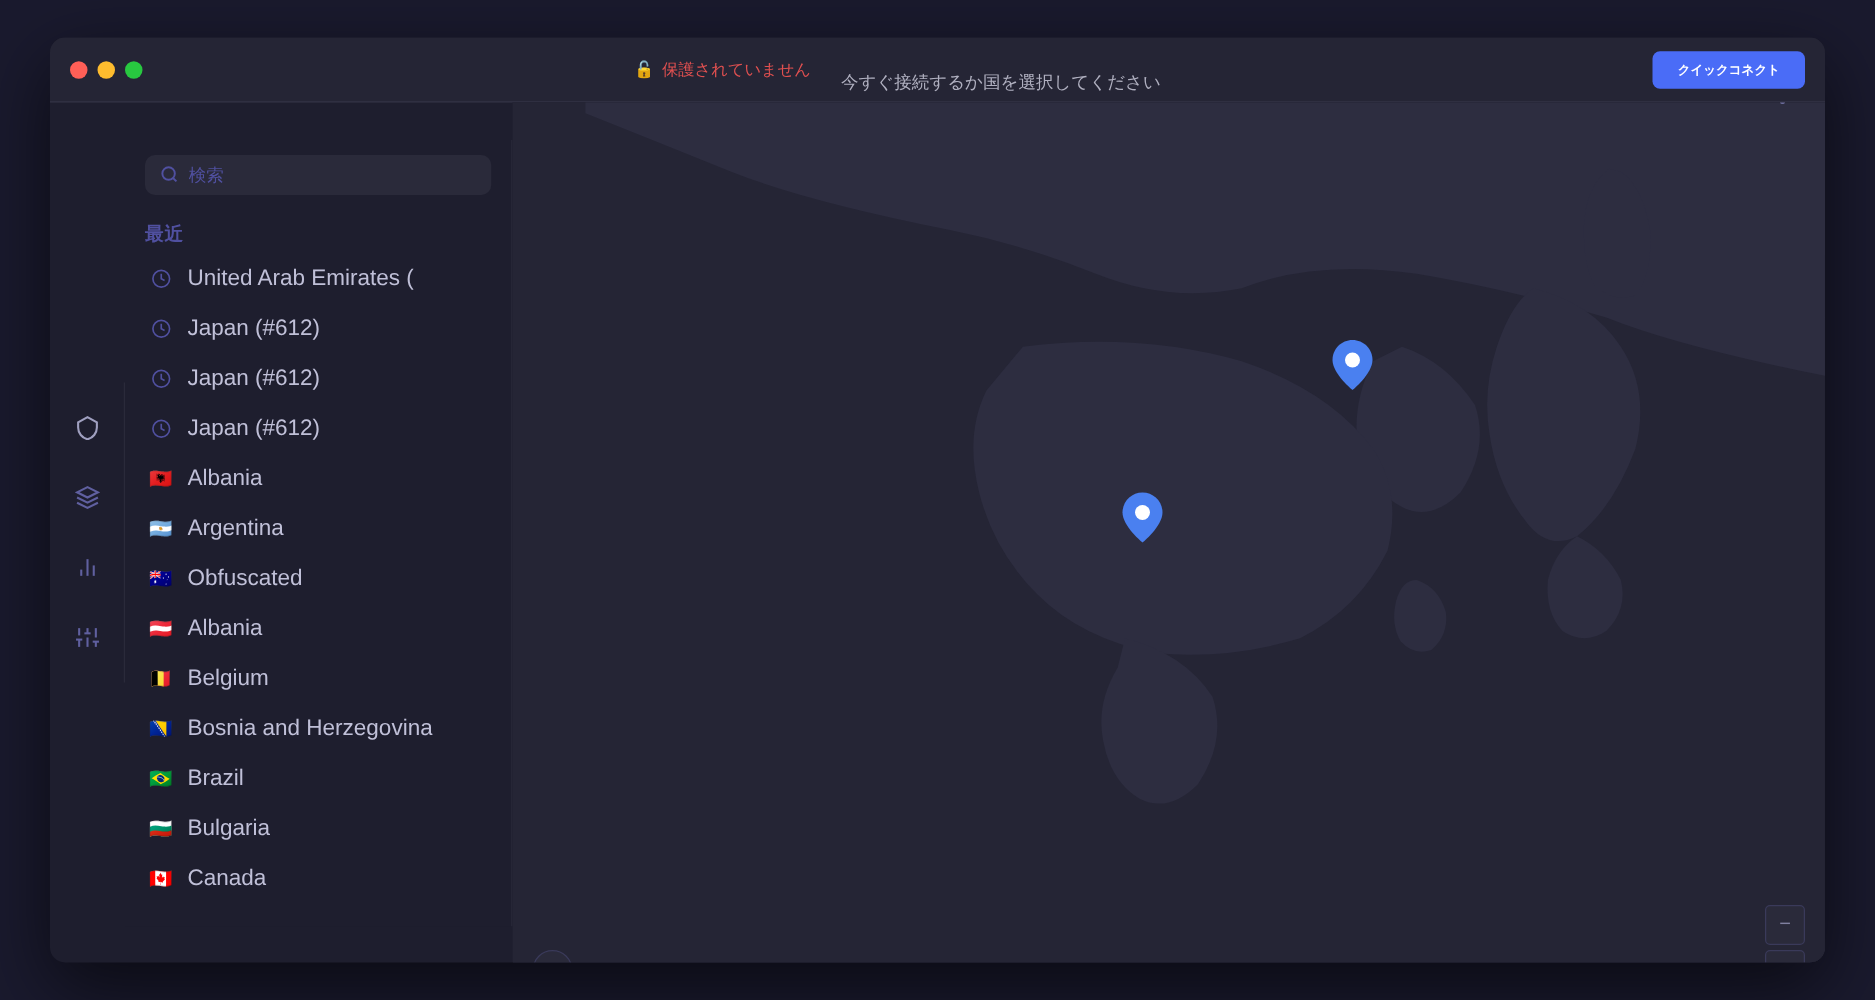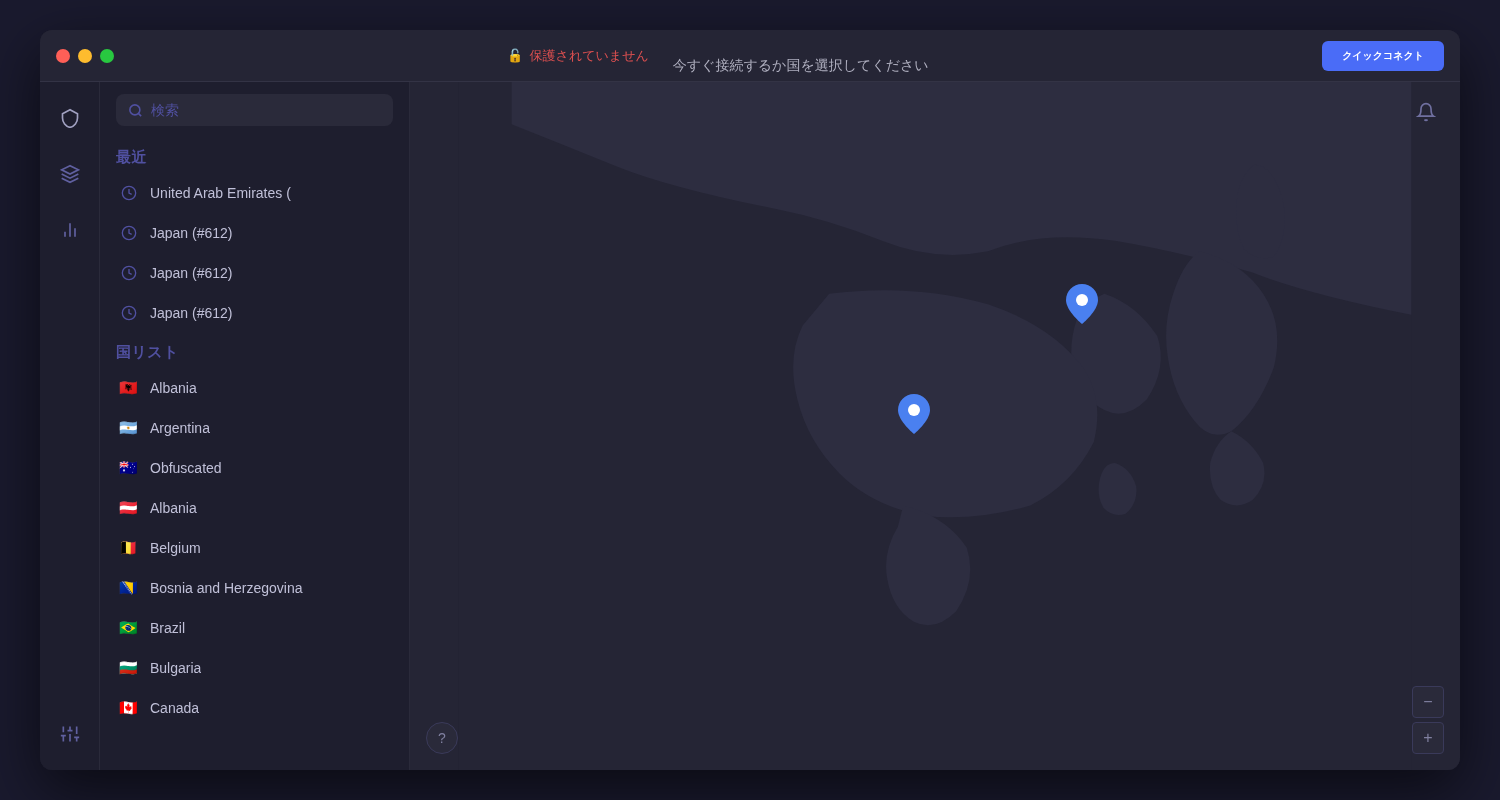--- a/index.html
+++ b/index.html
@@ -76,20 +76,21 @@
       font-size: 10px;
       font-weight: 600;
       cursor: pointer;
       white-space: nowrap;
     }
     
     .main-layout {
       display: flex;
       flex: 1;
       overflow: hidden;
+      align-items: center;
     }
     
     .sidebar-icons {
       width: 60px;
       background: #1e1e2e;
       display: flex;
       flex-direction: column;
       align-items: center;
       padding: 16px 0;
       gap: 16px;
@@ -196,21 +197,21 @@
       width: 22px;
       height: 22px;
       display: flex;
       align-items: center;
       justify-content: center;
       color: #5050a0;
       flex-shrink: 0;
     }
     .country-name {
       color: #c0c0d8;
-      font-size: 14px;
+      font-size: 18px;
       white-space: nowrap;
       overflow: hidden;
       text-overflow: ellipsis;
     }
     
     .map-area {
       flex: 1;
       position: relative;
       background: #252535;
       overflow: hidden;
@@ -378,21 +379,20 @@
         <div class="country-item">
           <div class="recent-icon">
             <svg width="16" height="16" viewBox="0 0 24 24" fill="none" stroke="currentColor" stroke-width="2">
               <circle cx="12" cy="12" r="10"></circle>
               <polyline points="12 6 12 12 16 14"></polyline>
             </svg>
           </div>
           <span class="country-name">Japan (#612)</span>
         </div>
 
-        <div class="section-header">国リスト</div>
 
         <div class="country-item">
           <div class="country-flag">🇦🇱</div>
           <span class="country-name">Albania</span>
         </div>
         <div class="country-item">
           <div class="country-flag">🇦🇷</div>
           <span class="country-name">Argentina</span>
         </div>
         <div class="country-item">

